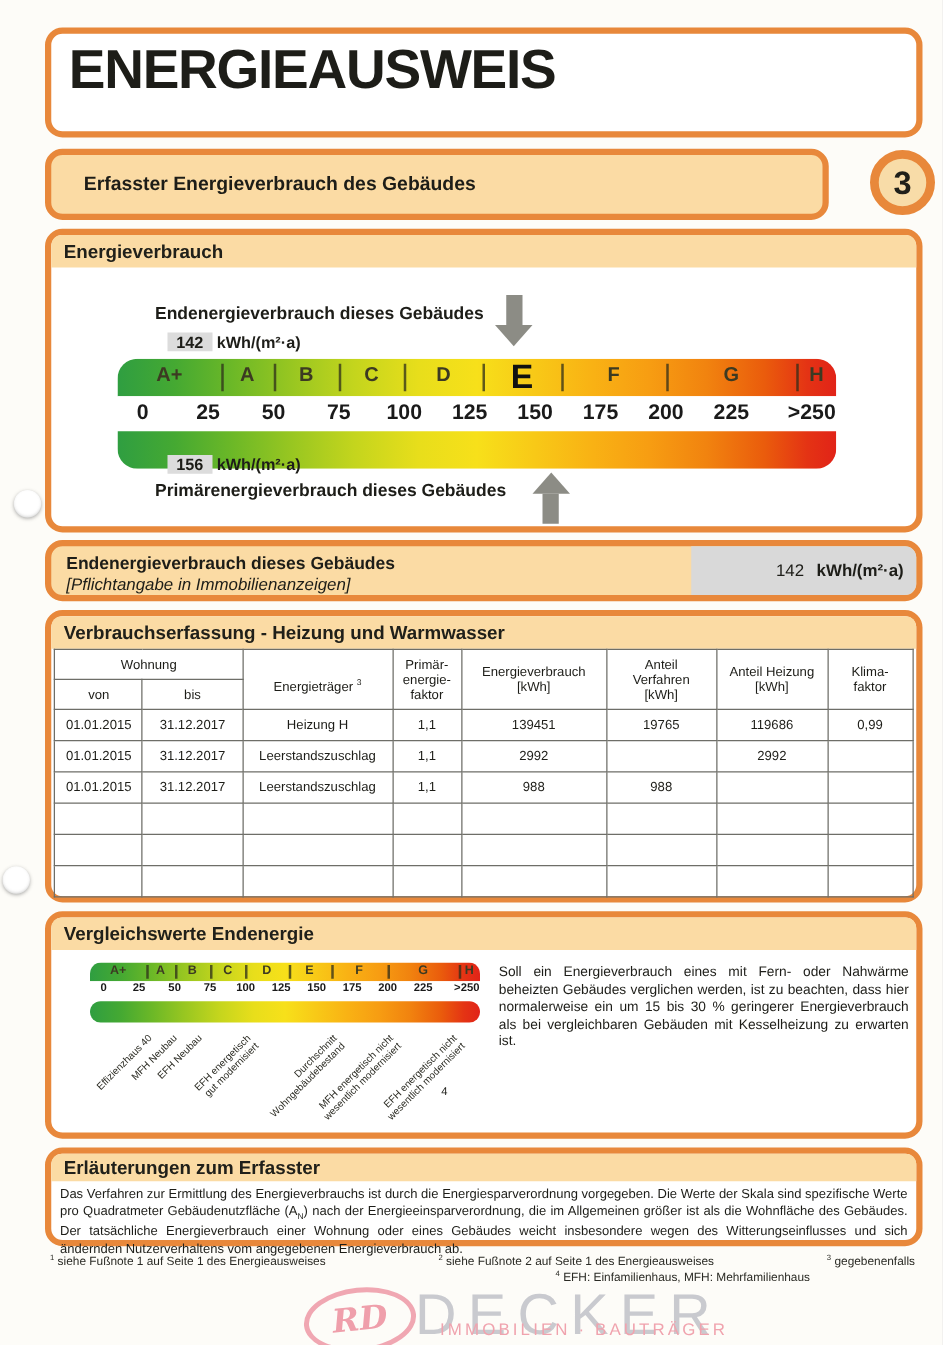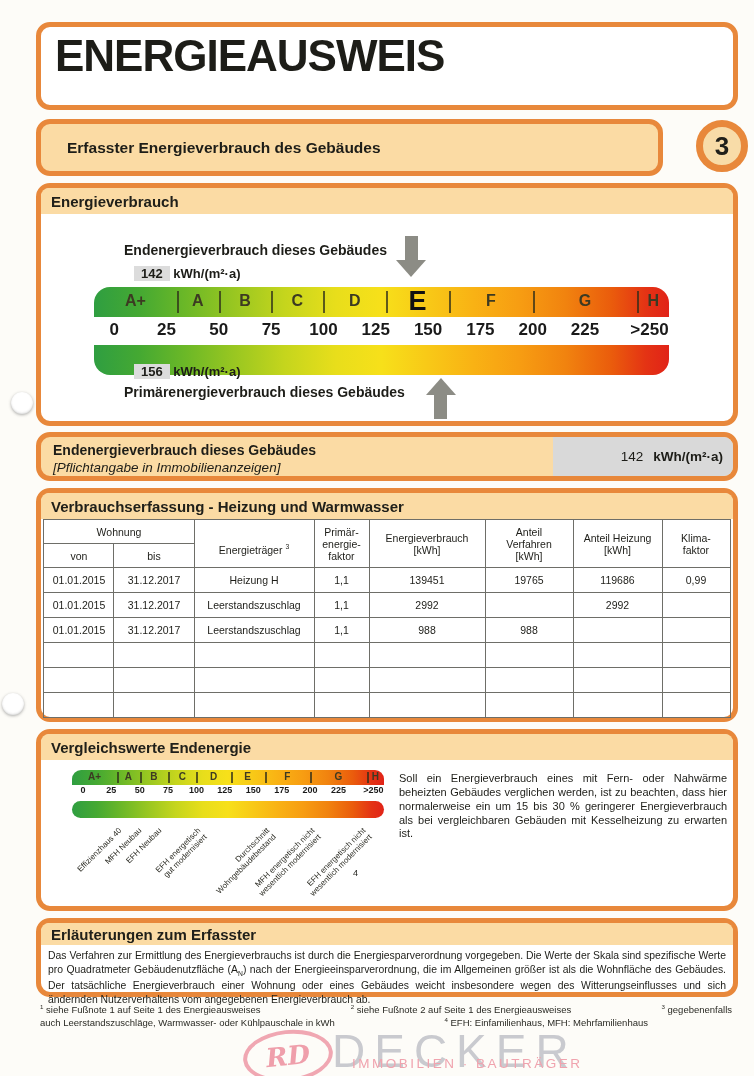--- a/index.html
+++ b/index.html
@@ -343,21 +343,20 @@
     </div>
   </div>
 
   <div class="fnotes" style="top:1003px;">
     <div class="fn-line1">
       <span><sup>1</sup> <span>siehe Fußnote 1 auf Seite 1 des Energieausweises</span></span>
       <span><sup>2</sup> <span>siehe Fußnote 2 auf Seite 1 des Energieausweises</span></span>
       <span><sup>3</sup> <span>gegebenenfalls</span></span>
     </div>
     <div class="fn-line2">
-      <span>auch Leerstandszuschläge, Warmwasser- oder Kühlpauschale in kWh</span>
       <span style="margin-left:auto;margin-right:84px;"><sup>4</sup> <span>EFH: Einfamilienhaus, MFH: Mehrfamilienhaus</span></span>
     </div>
   </div>
 
   <div class="logo-oval">RD</div>
   <div class="logo-name">DECKER</div>
   <div class="logo-tag">IMMOBILIEN · BAUTRÄGER</div>
 
 </div>
 

